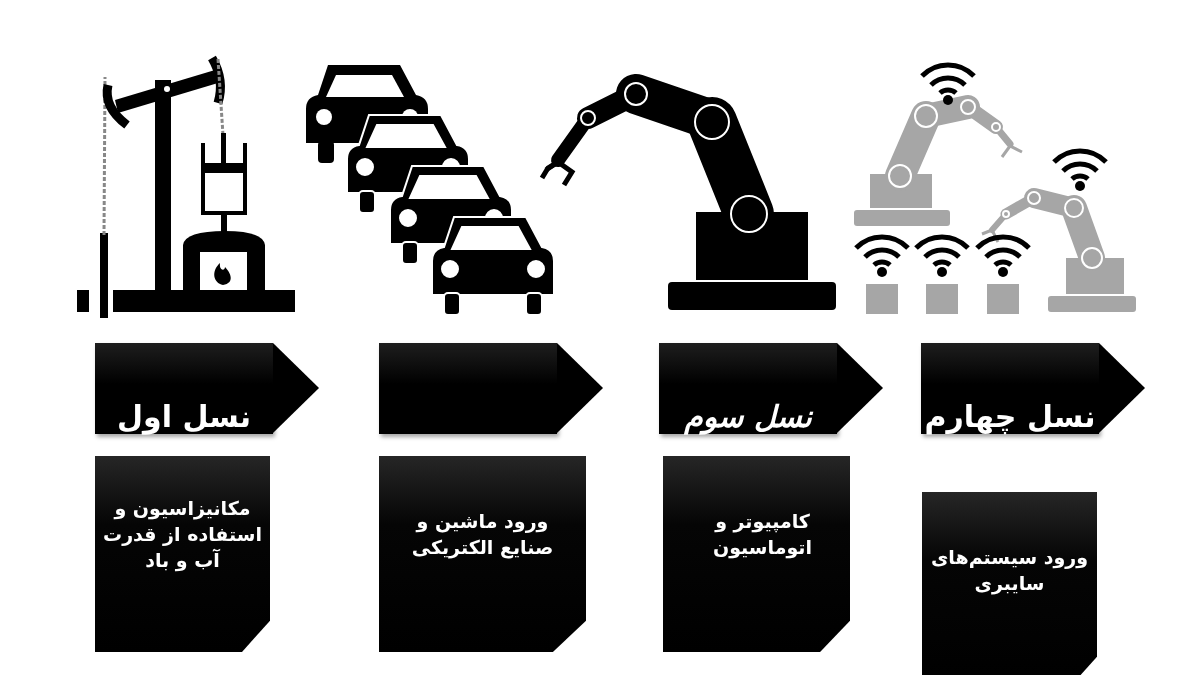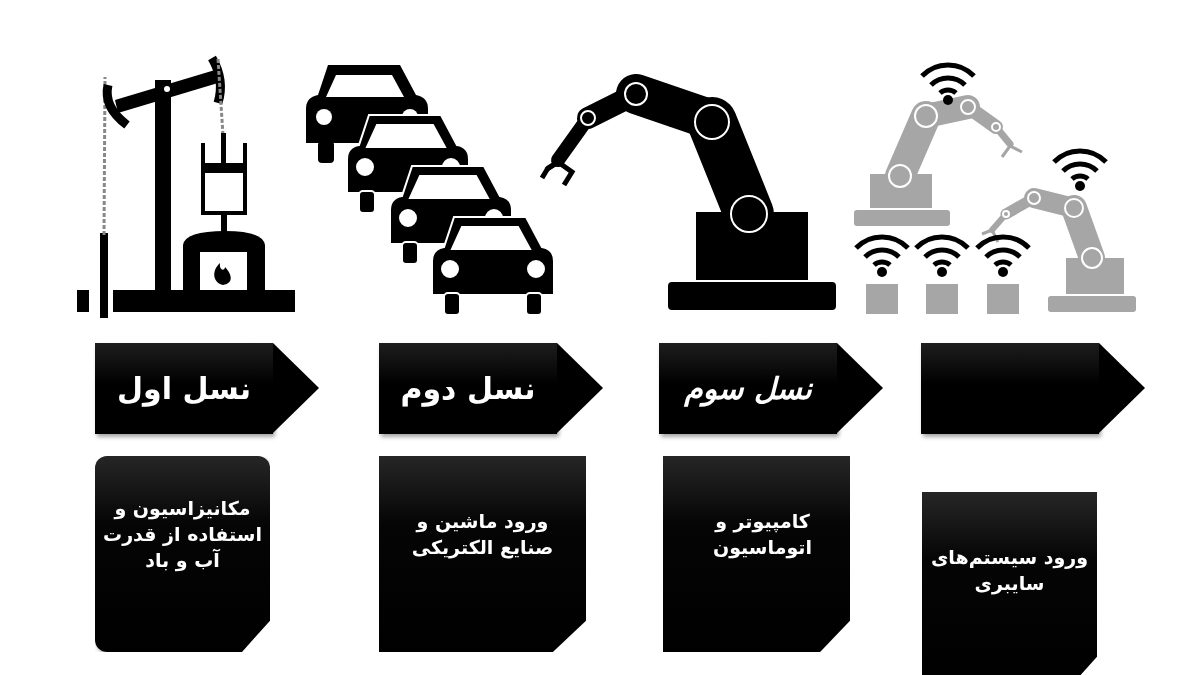--- a/index.html
+++ b/index.html
@@ -6,21 +6,21 @@
   body {
     width: 1200px; height: 675px; background: #ffffff; position: relative; overflow: hidden;
     font-family: "DejaVu Sans", sans-serif;
   }
   .icon { position: absolute; }
   .icon svg { display: block; }
   .arrow {
     position: absolute; top: 343px; height: 91px;
     background: linear-gradient(180deg, #1e1e1e 0%, #000 45%, #000 100%);
     box-shadow: 2px 3px 4px rgba(0,0,0,0.35);
-    display: flex; align-items: center; justify-content: center;
+    display: flex; align-items: flex-end; justify-content: center;
   }
   .arrow .tip {
     position: absolute; top: 0; right: -46px; width: 0; height: 0;
     border-top: 45.5px solid transparent; border-bottom: 45.5px solid transparent;
     border-left: 46px solid #000;
   }
   .arrow .label {
     color: #fff; font-weight: bold; font-size: 30px; direction: rtl; white-space: nowrap;
     position: relative; z-index: 2;
   }
@@ -162,31 +162,31 @@
     <use href="#wifi" x="153" y="186"></use>
   </svg>
 </div>
 
 <div class="arrow" style="left:95px;width:178px;">
   <div class="tip"></div>
   <span class="label">نسل اول</span>
 </div>
 <div class="arrow" style="left:379px;width:178px;">
   <div class="tip"></div>
-  <span class="label">نسل دوم</span>
 </div>
 <div class="arrow" style="left:659px;width:178px;font-style:italic;">
   <div class="tip"></div>
   <span class="label">نسل سوم</span>
 </div>
 <div class="arrow" style="left:921px;width:178px;">
   <div class="tip"></div>
-</div>
-
-<div class="card" style="left:95px;width:175px;border-radius:12px;">
+  <span class="label">نسل چهارم</span>
+</div>
+
+<div class="card" style="left:95px;width:175px;">
   <div class="text">مکانیزاسیون و
 استفاده از قدرت
 آب و باد</div>
 </div>
 <div class="card" style="left:379px;width:207px;">
   <div class="text">ورود ماشین و
 صنایع الکتریکی</div>
 </div>
 <div class="card" style="left:663px;width:175px;padding-left:12px;">
   <div class="text">کامپیوتر و

